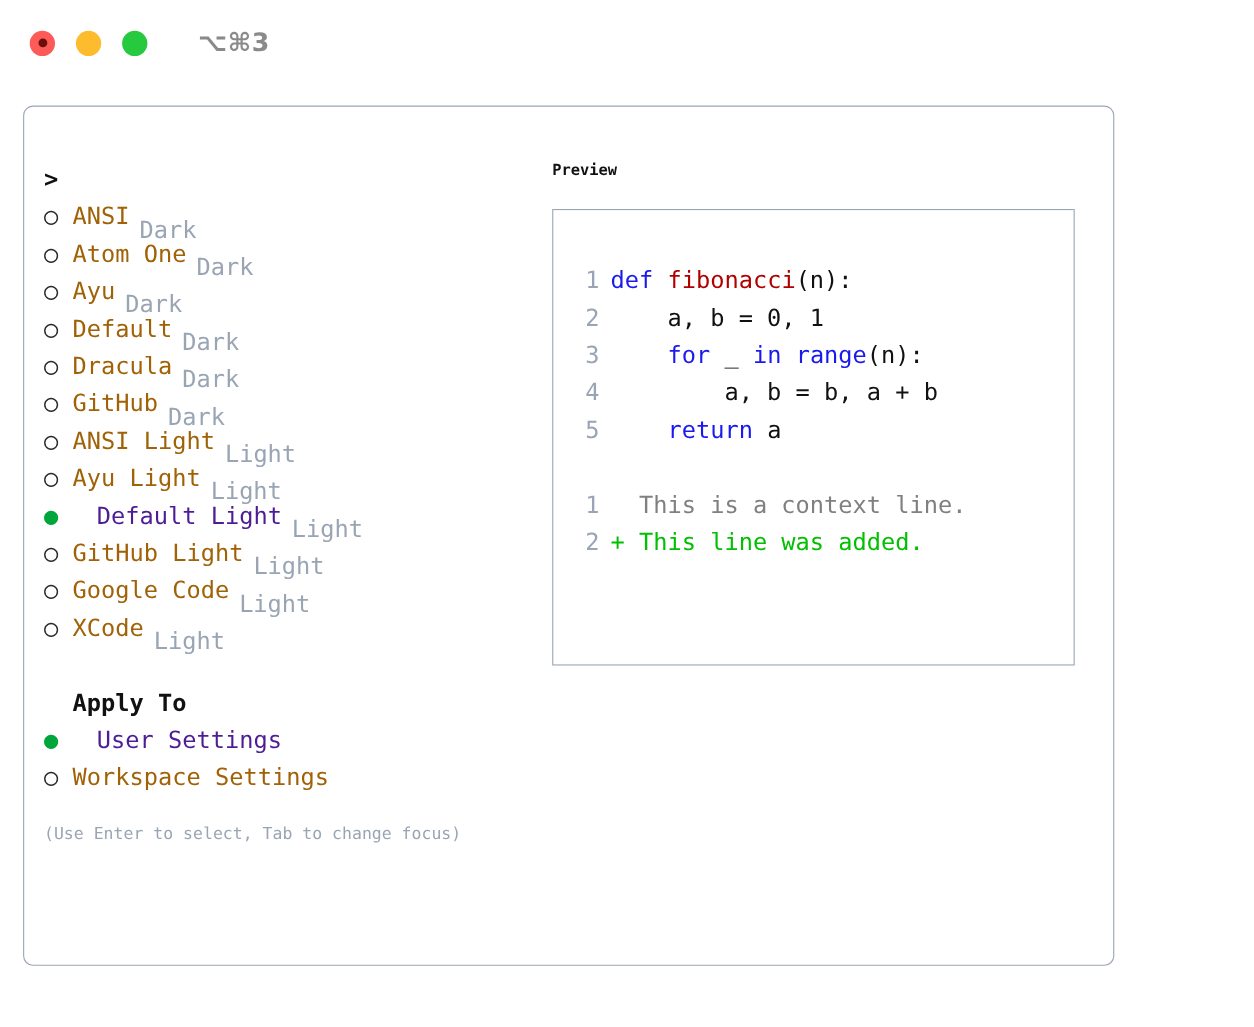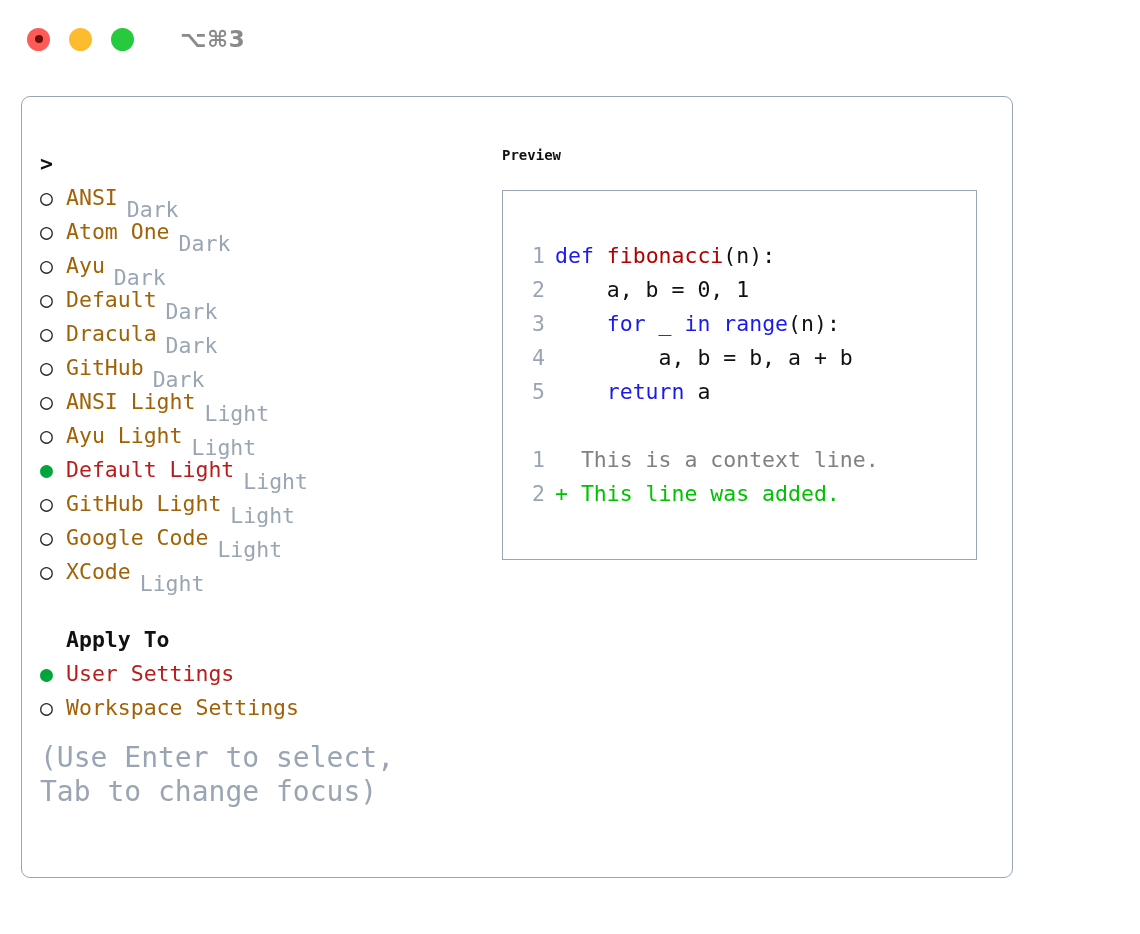--- a/index.html
+++ b/index.html
@@ -102,49 +102,49 @@
     font-size: 21.5px;
     text-align: left;
     color: #2b2b2b;
   }
   .marker.sel   { color: #00a63b; }
   .marker.caret { color: #111111; font-weight: 700; }
   .marker.blank { color: transparent; }
 
   .label        { color: #a16207; }
   .label.hdr    { color: #111111; font-weight: 700; }
-  .label.green  { color: #b91c1c; }
+  .label.green  { color: #4c1d95; margin-left: 22px; }
   .variant      { color: #9aa5b4; margin-left: 9px; margin-top: 23px; }
 
   .spacer-row { height: 34px; }
 
   .hint {
     margin-top: 16px;
-    font-size: 28px;
+    font-size: 15px;
     line-height: 34px;
     color: #9aa5b4;
     max-width: 400px;
     white-space: pre-wrap;
   }
 
   
   .right-col {
     flex: 1;
     padding: 50px 0 0 10px;
     box-sizing: border-box;
   }
   .preview-title {
     font-size: 14px;
     font-weight: 700;
     color: #111111;
     margin-bottom: 27px;
   }
   .preview-box {
     width: 475px;
-    height: 370px;
+    height: 415px;
     border: 1.6px solid #9aa5b4;
     box-sizing: border-box;
     padding: 48px 0 0 16px;
     background: #ffffff;
   }
 
   .code-line {
     height: 34px;
     line-height: 34px;
     font-size: 21.5px;

